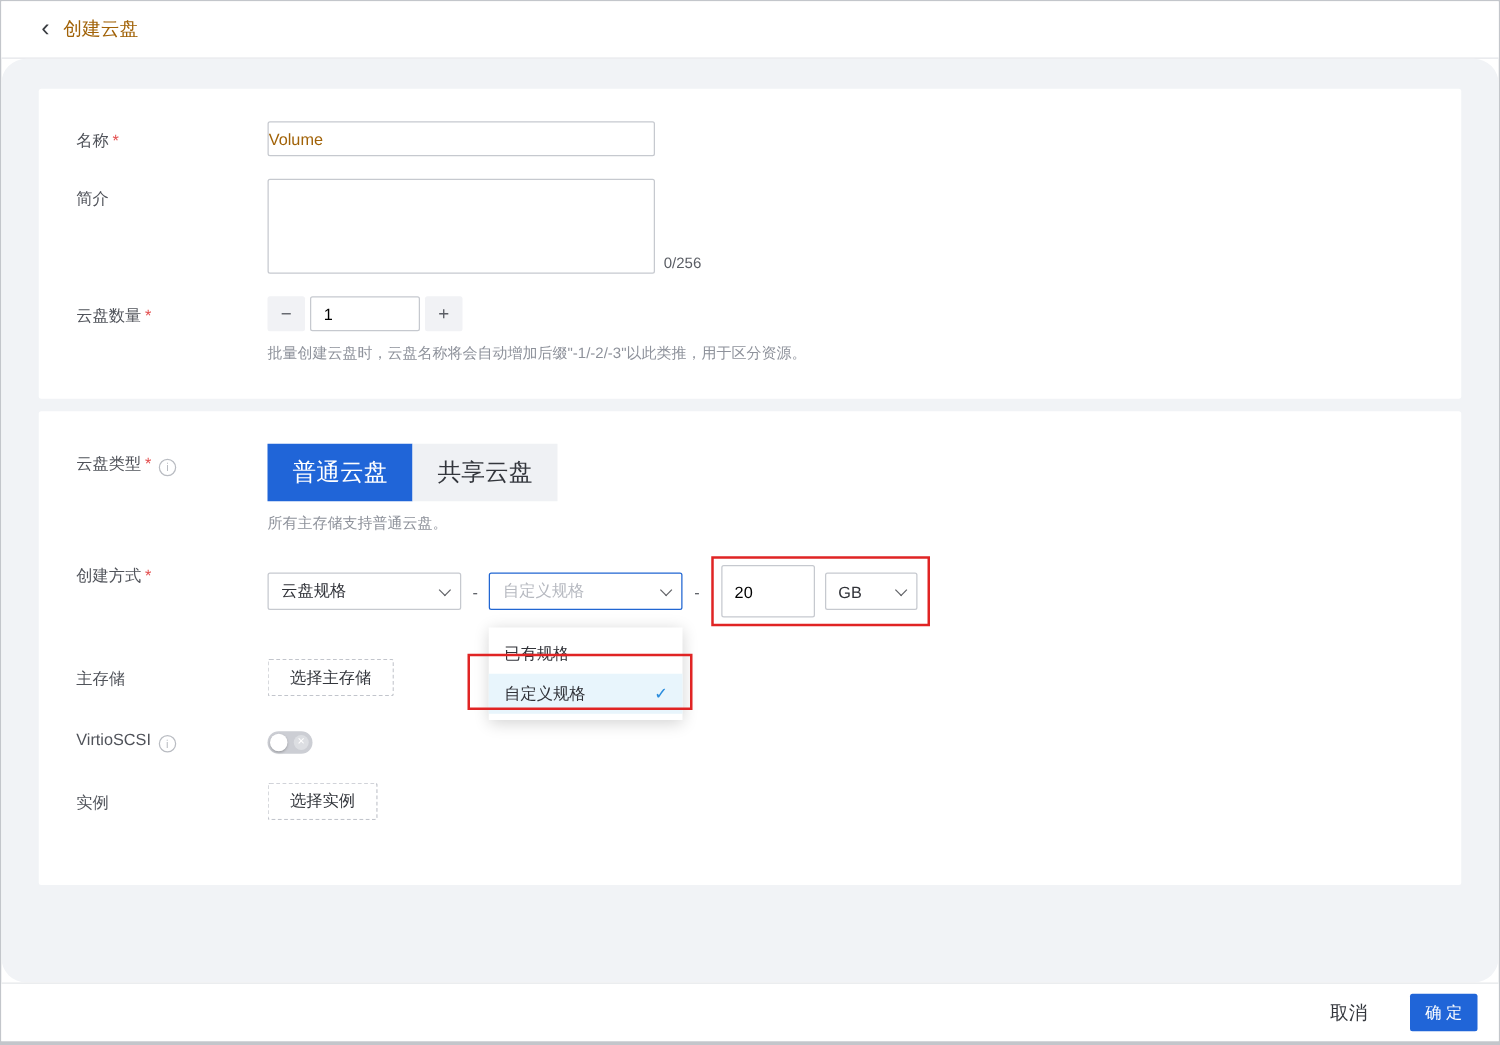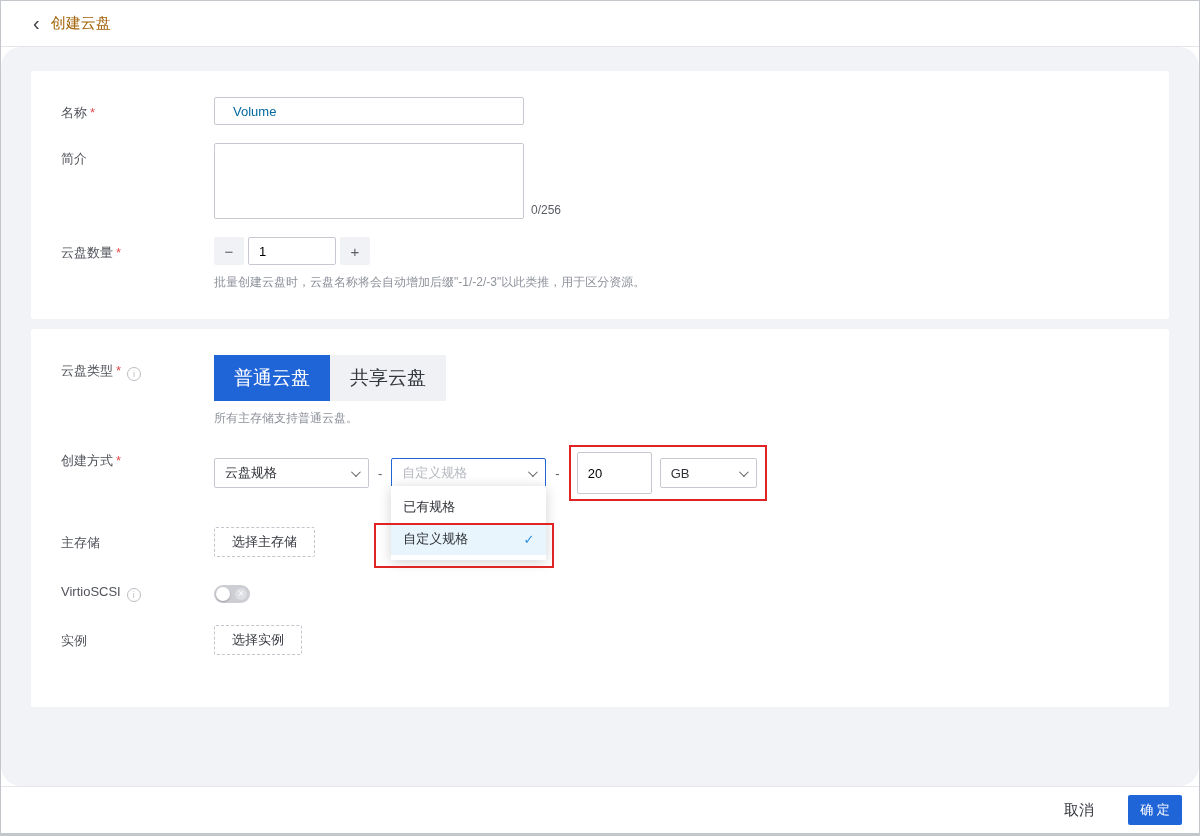--- a/index.html
+++ b/index.html
@@ -21,21 +21,21 @@
   .panel + .panel { margin-top: 10px; }
 
   .row { display: flex; margin-bottom: 18px; }
   .row:last-child { margin-bottom: 0; }
   .label-col { flex: 0 0 153px; padding-top: 7px; font-size: 13px; color: #50535a; }
   .req { color: #e34d4d; margin-left: 3px; }
   .field-col { flex: 1 1 auto; }
 
   .text-input {
     width: 310px; height: 28px; border: 1px solid #c6c9cf; border-radius: 2px;
-    padding: 0 18px; font-size: 13px; color: #0369a1; font-family: inherit;
+    padding: 0 0; font-size: 13px; color: #a16207; font-family: inherit;
   }
   .textarea-wrap { display: flex; align-items: flex-end; gap: 7px; }
   .desc-textarea {
     width: 310px; height: 76px; border: 1px solid #c6c9cf; border-radius: 2px;
     resize: none; font-family: inherit; font-size: 13px; padding: 6px 10px;
   }
   .counter { font-size: 12px; color: #5a5d64; padding-bottom: 2px; }
 
   .stepper { display: flex; align-items: center; gap: 4px; }
   .step-btn {
@@ -62,24 +62,24 @@
   .sel-spec { width: 155px; }
   .mode-wrap { position: relative; }
   .sel-mode { width: 155px; border-color: #2166d2; color: #b6b9c0; }
   .dash { margin: 0 9px; color: #5a5d64; font-size: 13px; }
 
   .size-group {
     display: flex; align-items: center; gap: 8px;
     border: 2px solid #e02424; padding: 5px 8px 5px 6px;
   }
   .size-input { width: 75px; height: 42px; border: 1px solid #c6c9cf; border-radius: 2px; padding: 0 10px; font-size: 13px; font-family: inherit; }
-  .sel-unit { width: 97px; }
+  .sel-unit { width: 74px; }
 
   .dropdown {
-    position: absolute; top: 28px; left: 0; width: 155px; background: #fff;
+    position: absolute; top: 44px; left: 0; width: 155px; background: #fff;
     box-shadow: 0 2px 12px rgba(0,0,0,0.18); padding: 5px 0; z-index: 5;
   }
   .option { height: 32px; display: flex; align-items: center; justify-content: space-between; padding: 0 12px; font-size: 13px; color: #303238; cursor: pointer; }
   .option.selected { background: #e8f5fc; }
   .check { color: #2a8cdd; font-size: 13px; font-weight: bold; }
   .red-annot-option {
     position: absolute; left: -17px; top: 65px; width: 180px; height: 45px;
     border: 2px solid #e02424; z-index: 6; pointer-events: none;
   }
 

